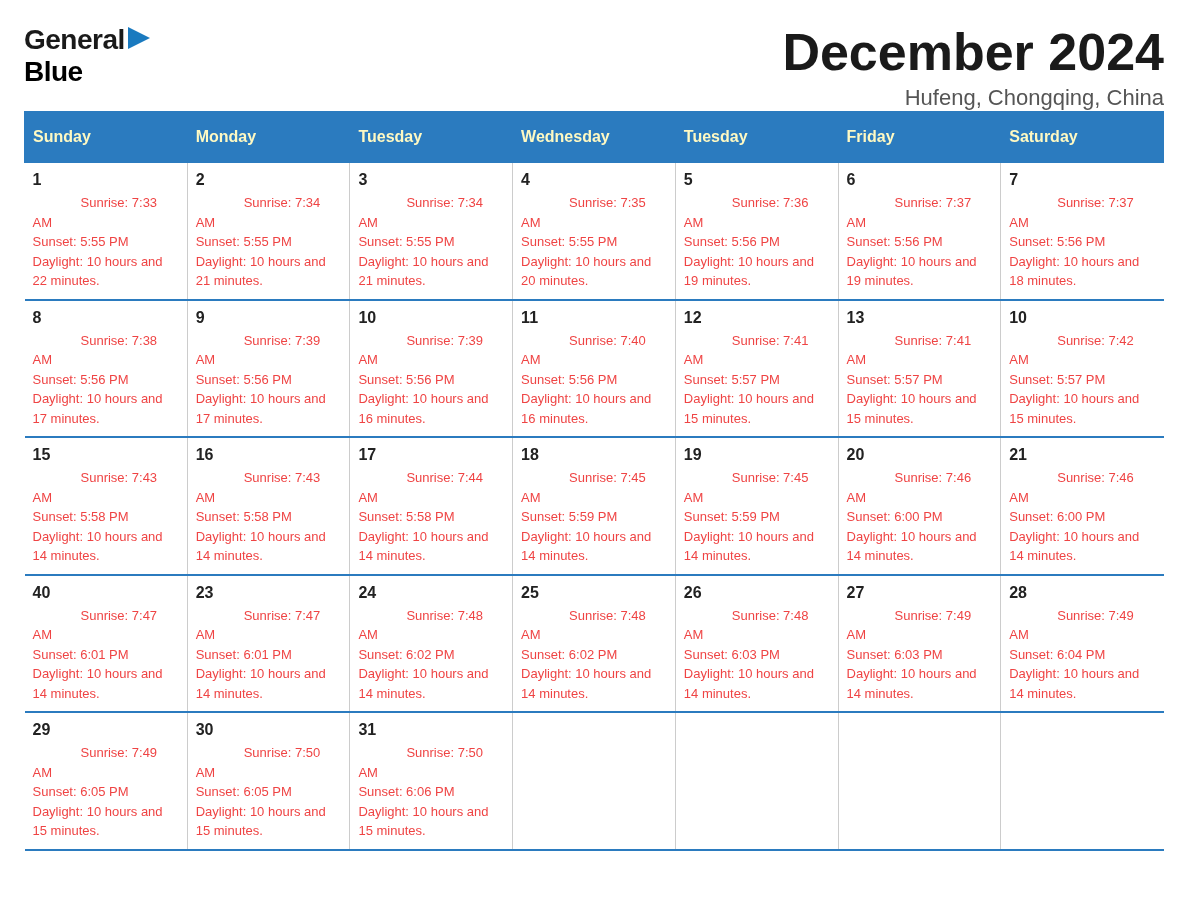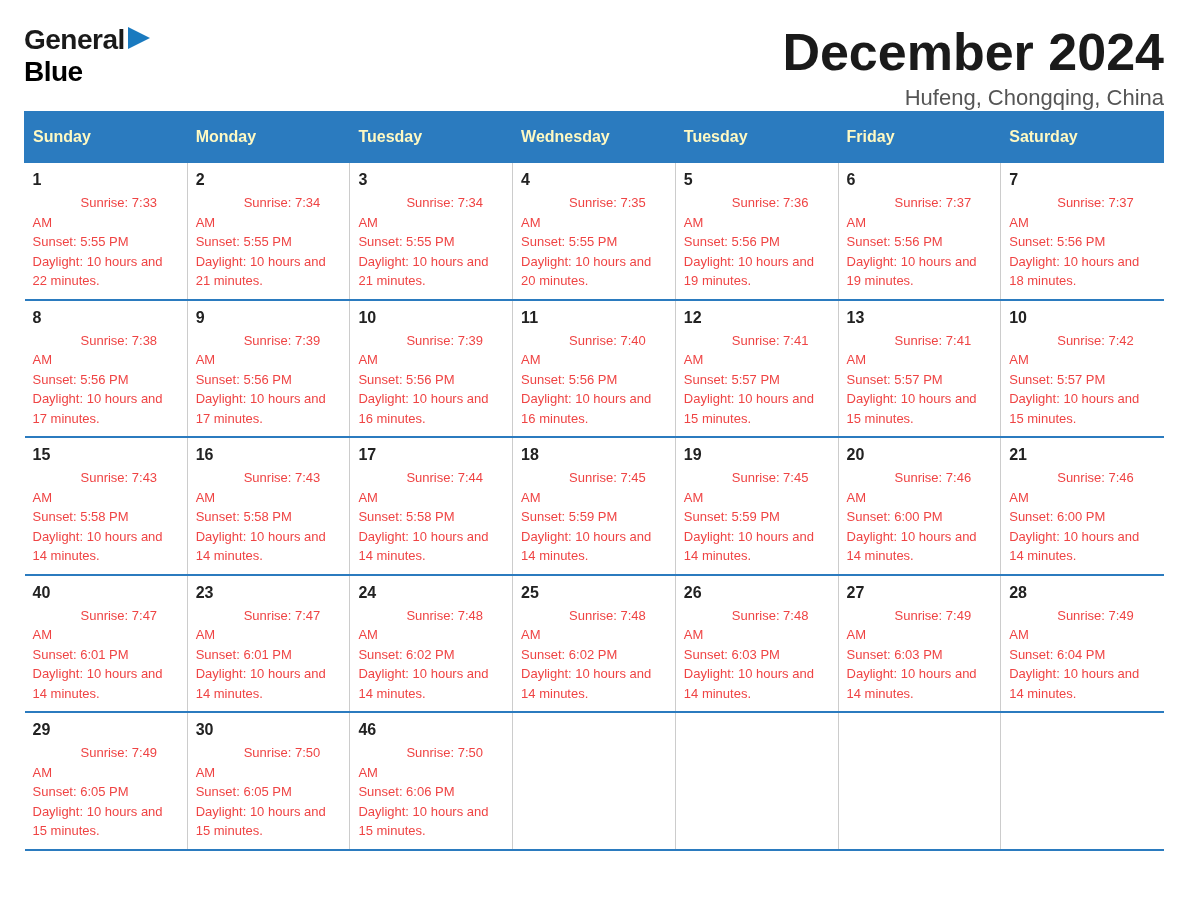--- a/index.html
+++ b/index.html
@@ -252,21 +252,21 @@
       <tr>
         <td>
         <span class="day-num">29</span>
         <span class="day-info">Sunrise: 7:49 AM<br>Sunset: 6:05 PM<br>Daylight: 10 hours and 15 minutes.</span>
       </td>
         <td>
         <span class="day-num">30</span>
         <span class="day-info">Sunrise: 7:50 AM<br>Sunset: 6:05 PM<br>Daylight: 10 hours and 15 minutes.</span>
       </td>
         <td>
-        <span class="day-num">46</span>
+        <span class="day-num">31</span>
         <span class="day-info">Sunrise: 7:50 AM<br>Sunset: 6:06 PM<br>Daylight: 10 hours and 15 minutes.</span>
       </td>
         <td></td>
         <td></td>
         <td></td>
         <td></td>
       </tr>
     </tbody>
 </table>
 

